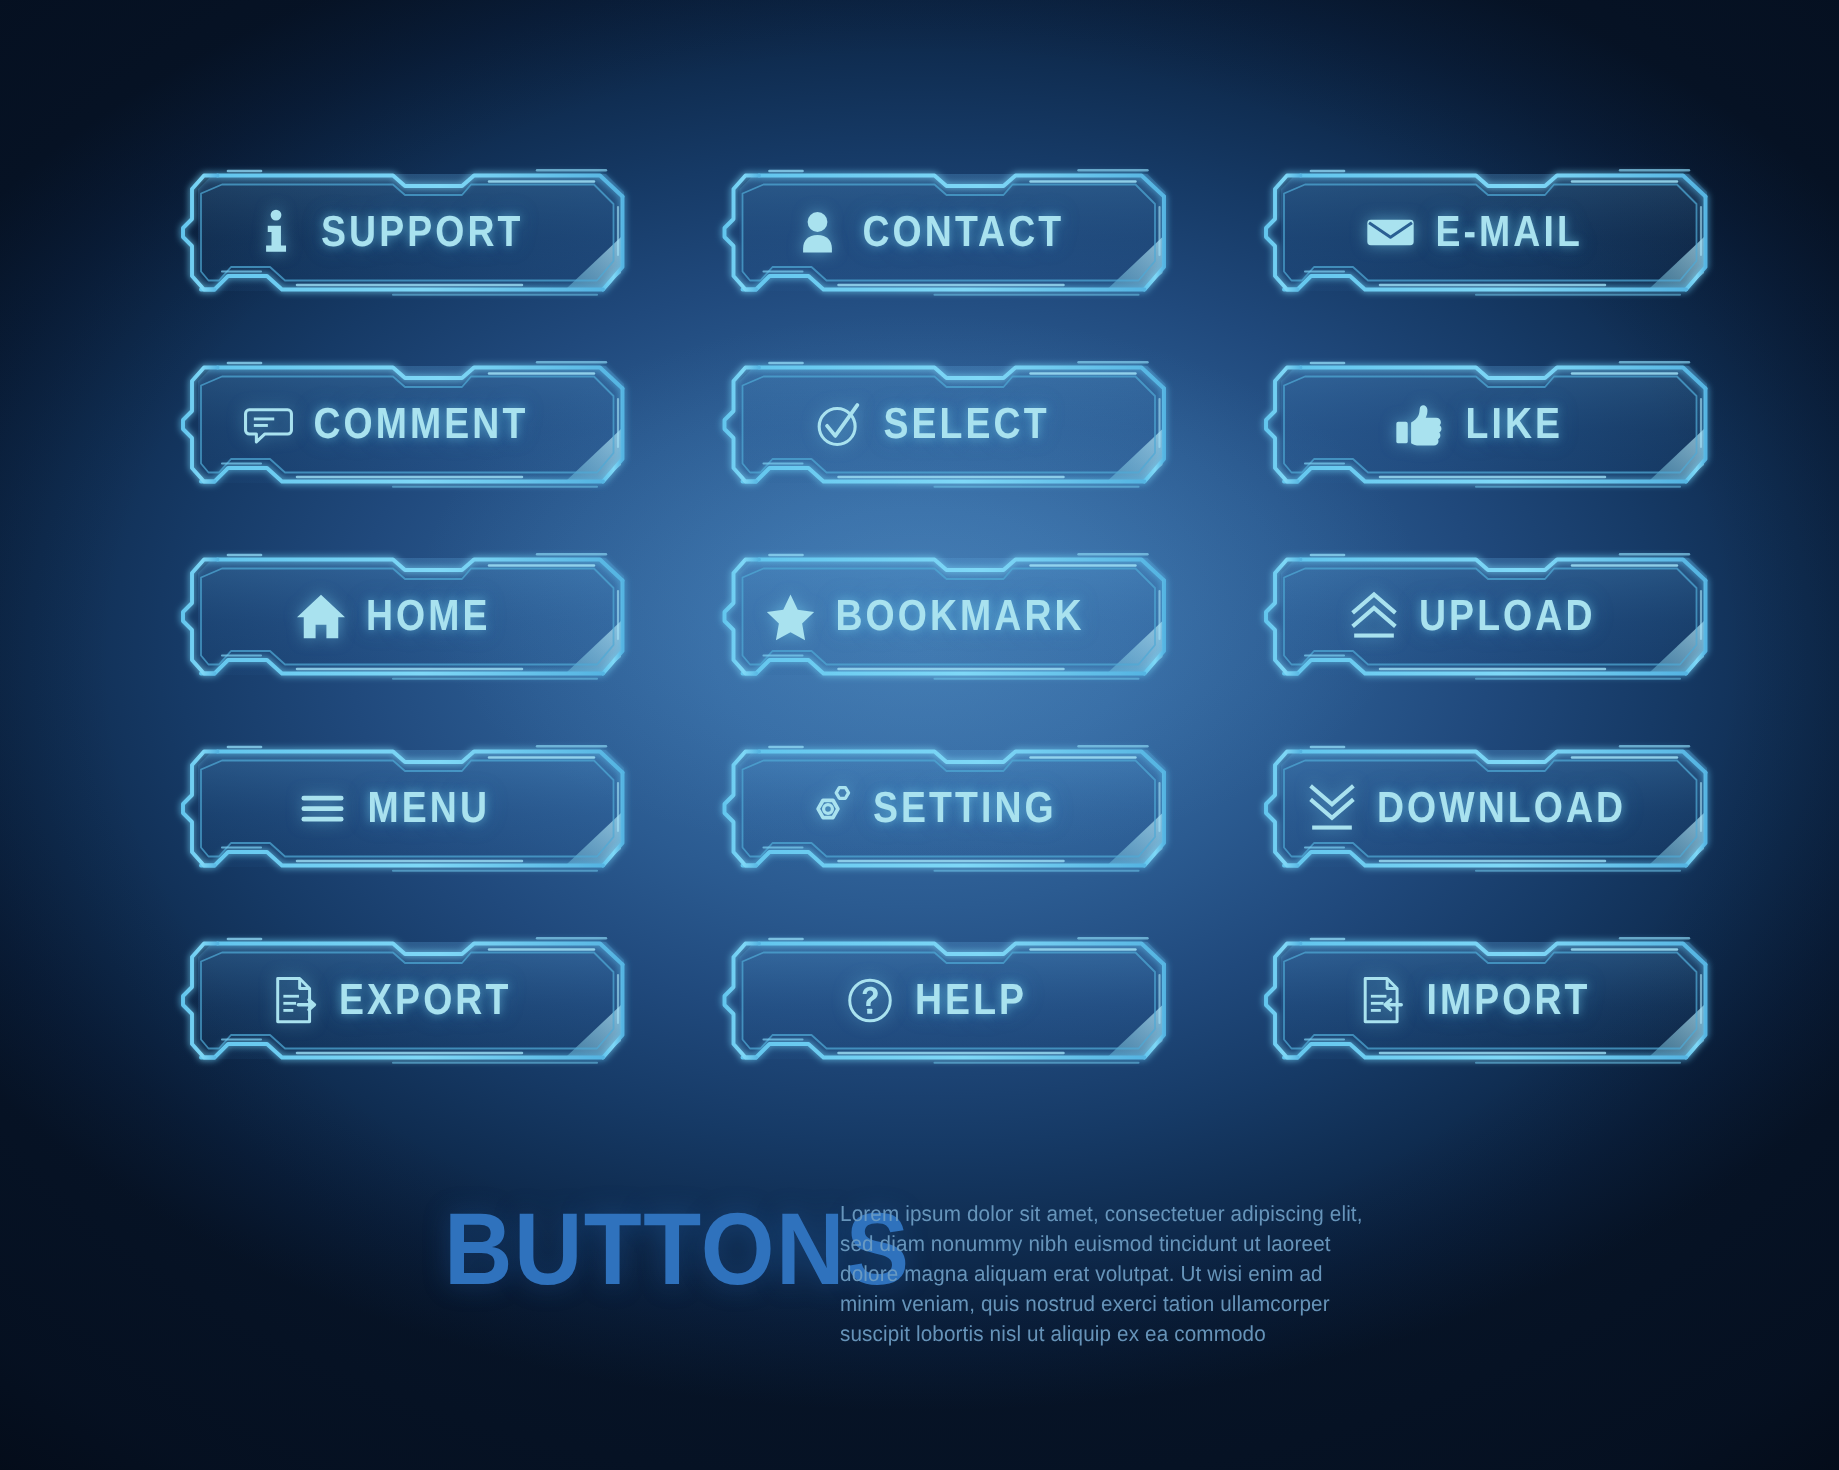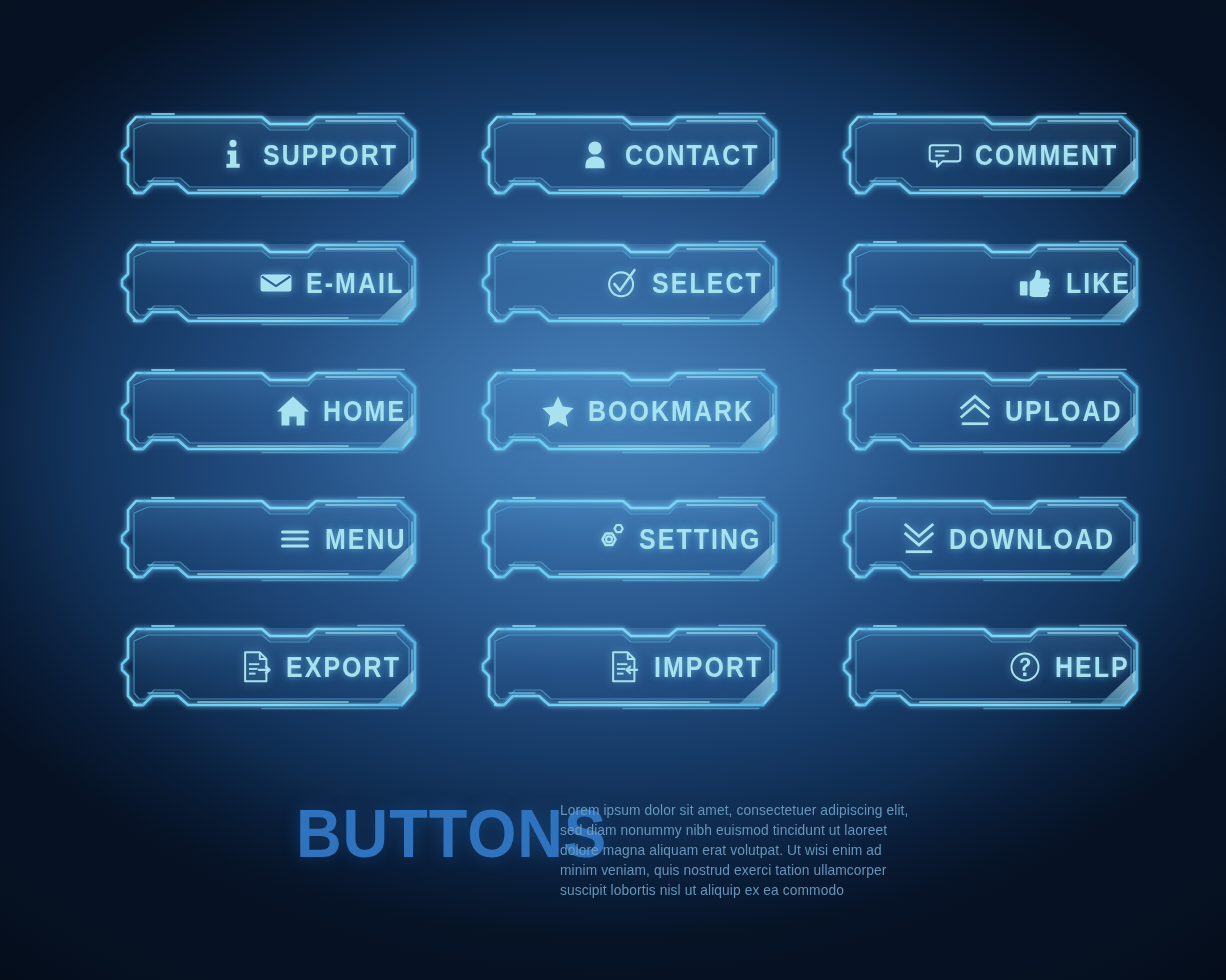--- a/index.html
+++ b/index.html
@@ -52,21 +52,21 @@
     cursor:pointer;
   }
   .btn svg.frame{
     position:absolute;left:0;top:0;
     width:308px;height:86px;
     overflow:visible;
   }
   .btn .content{
     position:absolute;left:0;top:0;
     width:308px;height:86px;
-    display:flex;align-items:center;justify-content:flex-end;
+    display:flex;align-items:center;justify-content:center;
     gap:13px;
     padding-left:6px;
     box-sizing:border-box;
     pointer-events:none;
   }
   .btn .ico{
     width:34px;height:34px;
     display:flex;align-items:center;justify-content:center;
     flex:0 0 auto;
   }
@@ -238,20 +238,82 @@
           <svg width="34" height="34" style="filter:drop-shadow(0 0 5px rgba(120,210,240,.55));">
             <use href="#ic-user-icon"></use>
           </svg>
         </span>
         <span class="label">CONTACT</span>
       </div>
     </div>
     <div class="btn">
 <svg class="frame" viewBox="0 0 308 86" preserveAspectRatio="none">
   <defs>
+    <linearGradient id="fill-g3" x1="0" y1="0" x2="0" y2="1">
+      <stop offset="0%" stop-color="rgba(90,160,215,0.30)"></stop>
+      <stop offset="55%" stop-color="rgba(55,115,175,0.16)"></stop>
+      <stop offset="100%" stop-color="rgba(40,95,150,0.10)"></stop>
+    </linearGradient>
+    <linearGradient id="tri-g3" x1="0" y1="1" x2="1" y2="0">
+      <stop offset="0%" stop-color="#7fd0ea" stop-opacity=".55"></stop>
+      <stop offset="100%" stop-color="#bdeaf7" stop-opacity=".95"></stop>
+    </linearGradient>
+    <linearGradient id="edge-g3" x1="0" y1="0" x2="1" y2="0">
+      <stop offset="0%" stop-color="#63c6ee"></stop>
+      <stop offset="55%" stop-color="#7fd8f7"></stop>
+      <stop offset="100%" stop-color="#55b4e2"></stop>
+    </linearGradient>
+    <filter id="glow-g3" x="-30%" y="-60%" width="160%" height="220%">
+      <feGaussianBlur stdDeviation="2.6" result="b"></feGaussianBlur>
+      <feMerge>
+              <feMergeNode in="b"></feMergeNode>
+              <feMergeNode in="SourceGraphic"></feMergeNode>
+            </feMerge>
+    </filter>
+  </defs>
+
+  <path d="M 30,4 L 188,4 L 206,4 L 228,4 L 246,4 L 292,4 L 304,16 L 304,68 L 292,82 L 60,82 L 44,82 L 30,82 L 20,72 L 20,14 Z" fill="url(#fill-g3)"></path>
+
+  <path d="M 302,46 L 302,70 L 290,80 L 266,80 Z" fill="url(#tri-g3)" opacity=".75"></path>
+
+  <g filter="url(#glow-g3)">
+
+    <path d="M 33,5 L 150,5 L 158,12 L 196,12 L 204,5 L 288,5 L 303,19" fill="none" stroke="url(#edge-g3)" stroke-width="2.6" stroke-linejoin="round" stroke-linecap="round"></path>
+
+    <path d="M 303,19 L 303,66 L 290,81" fill="none" stroke="url(#edge-g3)" stroke-width="2.6" stroke-linejoin="round" stroke-linecap="round"></path>
+
+    <path d="M 290,81 L 76,81 L 66,72 L 40,72 L 31,81 L 22,81" fill="none" stroke="url(#edge-g3)" stroke-width="2.6" stroke-linejoin="round" stroke-linecap="round"></path>
+
+    <path d="M 33,5 L 24,5 L 16,14 L 16,34 L 10,40 L 10,46 L 16,52 L 16,72 L 24,81 L 31,81" fill="none" stroke="url(#edge-g3)" stroke-width="2.6" stroke-linejoin="round" stroke-linecap="round"></path>
+  </g>
+
+  <path d="M 36,11 L 150,11 L 158,18 L 196,18 L 202,11 L 284,11 L 297,24 L 297,62 L 286,75 L 78,75 L 68,66 L 42,66 L 34,75 L 27,75 L 22,69 L 22,17 Z" fill="none" stroke="#4fa9d6" stroke-width="1.2" stroke-opacity=".72" stroke-linejoin="round"></path>
+
+  <path d="M 214,9 L 284,9" stroke="#9fe0f6" stroke-width="1.6" stroke-opacity=".85" stroke-linecap="round"></path>
+  <path d="M 40,2 L 62,2" stroke="#8fd6f2" stroke-width="1.8" stroke-opacity=".8" stroke-linecap="round"></path>
+  <path d="M 246,1.5 L 292,1.5" stroke="#86d2f0" stroke-width="1.6" stroke-opacity=".7" stroke-linecap="round"></path>
+
+  <path d="M 86,78 L 236,78" stroke="#9fe0f6" stroke-width="1.7" stroke-opacity=".8" stroke-linecap="round"></path>
+  <path d="M 36,69 L 62,69" stroke="#79c9ec" stroke-width="1.4" stroke-opacity=".75" stroke-linecap="round"></path>
+  <path d="M 150,84.5 L 286,84.5" stroke="#6ec4ea" stroke-width="1.4" stroke-opacity=".55" stroke-linecap="round"></path>
+
+  <path d="M 300,26 L 300,58" stroke="#a8e4f8" stroke-width="1.4" stroke-opacity=".6" stroke-linecap="round"></path>
+</svg>
+      <div class="content">
+        <span class="ico" style="color:#a9e2ef;">
+          <svg width="34" height="34" style="filter:drop-shadow(0 0 5px rgba(120,210,240,.55));">
+            <use href="#ic-envelope-icon"></use>
+          </svg>
+        </span>
+        <span class="label">E-MAIL</span>
+      </div>
+    </div>
+    <div class="btn">
+<svg class="frame" viewBox="0 0 308 86" preserveAspectRatio="none">
+  <defs>
     <linearGradient id="fill-g2" x1="0" y1="0" x2="0" y2="1">
       <stop offset="0%" stop-color="rgba(90,160,215,0.30)"></stop>
       <stop offset="55%" stop-color="rgba(55,115,175,0.16)"></stop>
       <stop offset="100%" stop-color="rgba(40,95,150,0.10)"></stop>
     </linearGradient>
     <linearGradient id="tri-g2" x1="0" y1="1" x2="1" y2="0">
       <stop offset="0%" stop-color="#7fd0ea" stop-opacity=".55"></stop>
       <stop offset="100%" stop-color="#bdeaf7" stop-opacity=".95"></stop>
     </linearGradient>
     <linearGradient id="edge-g2" x1="0" y1="0" x2="1" y2="0">
@@ -300,82 +362,20 @@
           <svg width="34" height="34" style="filter:drop-shadow(0 0 5px rgba(120,210,240,.55));">
             <use href="#ic-speech-bubble-icon"></use>
           </svg>
         </span>
         <span class="label">COMMENT</span>
       </div>
     </div>
     <div class="btn">
 <svg class="frame" viewBox="0 0 308 86" preserveAspectRatio="none">
   <defs>
-    <linearGradient id="fill-g3" x1="0" y1="0" x2="0" y2="1">
-      <stop offset="0%" stop-color="rgba(90,160,215,0.30)"></stop>
-      <stop offset="55%" stop-color="rgba(55,115,175,0.16)"></stop>
-      <stop offset="100%" stop-color="rgba(40,95,150,0.10)"></stop>
-    </linearGradient>
-    <linearGradient id="tri-g3" x1="0" y1="1" x2="1" y2="0">
-      <stop offset="0%" stop-color="#7fd0ea" stop-opacity=".55"></stop>
-      <stop offset="100%" stop-color="#bdeaf7" stop-opacity=".95"></stop>
-    </linearGradient>
-    <linearGradient id="edge-g3" x1="0" y1="0" x2="1" y2="0">
-      <stop offset="0%" stop-color="#63c6ee"></stop>
-      <stop offset="55%" stop-color="#7fd8f7"></stop>
-      <stop offset="100%" stop-color="#55b4e2"></stop>
-    </linearGradient>
-    <filter id="glow-g3" x="-30%" y="-60%" width="160%" height="220%">
-      <feGaussianBlur stdDeviation="2.6" result="b"></feGaussianBlur>
-      <feMerge>
-              <feMergeNode in="b"></feMergeNode>
-              <feMergeNode in="SourceGraphic"></feMergeNode>
-            </feMerge>
-    </filter>
-  </defs>
-
-  <path d="M 30,4 L 188,4 L 206,4 L 228,4 L 246,4 L 292,4 L 304,16 L 304,68 L 292,82 L 60,82 L 44,82 L 30,82 L 20,72 L 20,14 Z" fill="url(#fill-g3)"></path>
-
-  <path d="M 302,46 L 302,70 L 290,80 L 266,80 Z" fill="url(#tri-g3)" opacity=".75"></path>
-
-  <g filter="url(#glow-g3)">
-
-    <path d="M 33,5 L 150,5 L 158,12 L 196,12 L 204,5 L 288,5 L 303,19" fill="none" stroke="url(#edge-g3)" stroke-width="2.6" stroke-linejoin="round" stroke-linecap="round"></path>
-
-    <path d="M 303,19 L 303,66 L 290,81" fill="none" stroke="url(#edge-g3)" stroke-width="2.6" stroke-linejoin="round" stroke-linecap="round"></path>
-
-    <path d="M 290,81 L 76,81 L 66,72 L 40,72 L 31,81 L 22,81" fill="none" stroke="url(#edge-g3)" stroke-width="2.6" stroke-linejoin="round" stroke-linecap="round"></path>
-
-    <path d="M 33,5 L 24,5 L 16,14 L 16,34 L 10,40 L 10,46 L 16,52 L 16,72 L 24,81 L 31,81" fill="none" stroke="url(#edge-g3)" stroke-width="2.6" stroke-linejoin="round" stroke-linecap="round"></path>
-  </g>
-
-  <path d="M 36,11 L 150,11 L 158,18 L 196,18 L 202,11 L 284,11 L 297,24 L 297,62 L 286,75 L 78,75 L 68,66 L 42,66 L 34,75 L 27,75 L 22,69 L 22,17 Z" fill="none" stroke="#4fa9d6" stroke-width="1.2" stroke-opacity=".72" stroke-linejoin="round"></path>
-
-  <path d="M 214,9 L 284,9" stroke="#9fe0f6" stroke-width="1.6" stroke-opacity=".85" stroke-linecap="round"></path>
-  <path d="M 40,2 L 62,2" stroke="#8fd6f2" stroke-width="1.8" stroke-opacity=".8" stroke-linecap="round"></path>
-  <path d="M 246,1.5 L 292,1.5" stroke="#86d2f0" stroke-width="1.6" stroke-opacity=".7" stroke-linecap="round"></path>
-
-  <path d="M 86,78 L 236,78" stroke="#9fe0f6" stroke-width="1.7" stroke-opacity=".8" stroke-linecap="round"></path>
-  <path d="M 36,69 L 62,69" stroke="#79c9ec" stroke-width="1.4" stroke-opacity=".75" stroke-linecap="round"></path>
-  <path d="M 150,84.5 L 286,84.5" stroke="#6ec4ea" stroke-width="1.4" stroke-opacity=".55" stroke-linecap="round"></path>
-
-  <path d="M 300,26 L 300,58" stroke="#a8e4f8" stroke-width="1.4" stroke-opacity=".6" stroke-linecap="round"></path>
-</svg>
-      <div class="content">
-        <span class="ico" style="color:#a9e2ef;">
-          <svg width="34" height="34" style="filter:drop-shadow(0 0 5px rgba(120,210,240,.55));">
-            <use href="#ic-envelope-icon"></use>
-          </svg>
-        </span>
-        <span class="label">E-MAIL</span>
-      </div>
-    </div>
-    <div class="btn">
-<svg class="frame" viewBox="0 0 308 86" preserveAspectRatio="none">
-  <defs>
     <linearGradient id="fill-g5" x1="0" y1="0" x2="0" y2="1">
       <stop offset="0%" stop-color="rgba(90,160,215,0.30)"></stop>
       <stop offset="55%" stop-color="rgba(55,115,175,0.16)"></stop>
       <stop offset="100%" stop-color="rgba(40,95,150,0.10)"></stop>
     </linearGradient>
     <linearGradient id="tri-g5" x1="0" y1="1" x2="1" y2="0">
       <stop offset="0%" stop-color="#7fd0ea" stop-opacity=".55"></stop>
       <stop offset="100%" stop-color="#bdeaf7" stop-opacity=".95"></stop>
     </linearGradient>
     <linearGradient id="edge-g5" x1="0" y1="0" x2="1" y2="0">
@@ -920,20 +920,82 @@
           <svg width="34" height="34" style="filter:drop-shadow(0 0 5px rgba(120,210,240,.55));">
             <use href="#ic-document-arrow-right-icon"></use>
           </svg>
         </span>
         <span class="label">EXPORT</span>
       </div>
     </div>
     <div class="btn">
 <svg class="frame" viewBox="0 0 308 86" preserveAspectRatio="none">
   <defs>
+    <linearGradient id="fill-g14" x1="0" y1="0" x2="0" y2="1">
+      <stop offset="0%" stop-color="rgba(90,160,215,0.30)"></stop>
+      <stop offset="55%" stop-color="rgba(55,115,175,0.16)"></stop>
+      <stop offset="100%" stop-color="rgba(40,95,150,0.10)"></stop>
+    </linearGradient>
+    <linearGradient id="tri-g14" x1="0" y1="1" x2="1" y2="0">
+      <stop offset="0%" stop-color="#7fd0ea" stop-opacity=".55"></stop>
+      <stop offset="100%" stop-color="#bdeaf7" stop-opacity=".95"></stop>
+    </linearGradient>
+    <linearGradient id="edge-g14" x1="0" y1="0" x2="1" y2="0">
+      <stop offset="0%" stop-color="#63c6ee"></stop>
+      <stop offset="55%" stop-color="#7fd8f7"></stop>
+      <stop offset="100%" stop-color="#55b4e2"></stop>
+    </linearGradient>
+    <filter id="glow-g14" x="-30%" y="-60%" width="160%" height="220%">
+      <feGaussianBlur stdDeviation="2.6" result="b"></feGaussianBlur>
+      <feMerge>
+              <feMergeNode in="b"></feMergeNode>
+              <feMergeNode in="SourceGraphic"></feMergeNode>
+            </feMerge>
+    </filter>
+  </defs>
+
+  <path d="M 30,4 L 188,4 L 206,4 L 228,4 L 246,4 L 292,4 L 304,16 L 304,68 L 292,82 L 60,82 L 44,82 L 30,82 L 20,72 L 20,14 Z" fill="url(#fill-g14)"></path>
+
+  <path d="M 302,46 L 302,70 L 290,80 L 266,80 Z" fill="url(#tri-g14)" opacity=".75"></path>
+
+  <g filter="url(#glow-g14)">
+
+    <path d="M 33,5 L 150,5 L 158,12 L 196,12 L 204,5 L 288,5 L 303,19" fill="none" stroke="url(#edge-g14)" stroke-width="2.6" stroke-linejoin="round" stroke-linecap="round"></path>
+
+    <path d="M 303,19 L 303,66 L 290,81" fill="none" stroke="url(#edge-g14)" stroke-width="2.6" stroke-linejoin="round" stroke-linecap="round"></path>
+
+    <path d="M 290,81 L 76,81 L 66,72 L 40,72 L 31,81 L 22,81" fill="none" stroke="url(#edge-g14)" stroke-width="2.6" stroke-linejoin="round" stroke-linecap="round"></path>
+
+    <path d="M 33,5 L 24,5 L 16,14 L 16,34 L 10,40 L 10,46 L 16,52 L 16,72 L 24,81 L 31,81" fill="none" stroke="url(#edge-g14)" stroke-width="2.6" stroke-linejoin="round" stroke-linecap="round"></path>
+  </g>
+
+  <path d="M 36,11 L 150,11 L 158,18 L 196,18 L 202,11 L 284,11 L 297,24 L 297,62 L 286,75 L 78,75 L 68,66 L 42,66 L 34,75 L 27,75 L 22,69 L 22,17 Z" fill="none" stroke="#4fa9d6" stroke-width="1.2" stroke-opacity=".72" stroke-linejoin="round"></path>
+
+  <path d="M 214,9 L 284,9" stroke="#9fe0f6" stroke-width="1.6" stroke-opacity=".85" stroke-linecap="round"></path>
+  <path d="M 40,2 L 62,2" stroke="#8fd6f2" stroke-width="1.8" stroke-opacity=".8" stroke-linecap="round"></path>
+  <path d="M 246,1.5 L 292,1.5" stroke="#86d2f0" stroke-width="1.6" stroke-opacity=".7" stroke-linecap="round"></path>
+
+  <path d="M 86,78 L 236,78" stroke="#9fe0f6" stroke-width="1.7" stroke-opacity=".8" stroke-linecap="round"></path>
+  <path d="M 36,69 L 62,69" stroke="#79c9ec" stroke-width="1.4" stroke-opacity=".75" stroke-linecap="round"></path>
+  <path d="M 150,84.5 L 286,84.5" stroke="#6ec4ea" stroke-width="1.4" stroke-opacity=".55" stroke-linecap="round"></path>
+
+  <path d="M 300,26 L 300,58" stroke="#a8e4f8" stroke-width="1.4" stroke-opacity=".6" stroke-linecap="round"></path>
+</svg>
+      <div class="content">
+        <span class="ico" style="color:#a9e2ef;">
+          <svg width="34" height="34" style="filter:drop-shadow(0 0 5px rgba(120,210,240,.55));">
+            <use href="#ic-question-circle-icon"></use>
+          </svg>
+        </span>
+        <span class="label">HELP</span>
+      </div>
+    </div>
+    <div class="btn">
+<svg class="frame" viewBox="0 0 308 86" preserveAspectRatio="none">
+  <defs>
     <linearGradient id="fill-g13" x1="0" y1="0" x2="0" y2="1">
       <stop offset="0%" stop-color="rgba(90,160,215,0.30)"></stop>
       <stop offset="55%" stop-color="rgba(55,115,175,0.16)"></stop>
       <stop offset="100%" stop-color="rgba(40,95,150,0.10)"></stop>
     </linearGradient>
     <linearGradient id="tri-g13" x1="0" y1="1" x2="1" y2="0">
       <stop offset="0%" stop-color="#7fd0ea" stop-opacity=".55"></stop>
       <stop offset="100%" stop-color="#bdeaf7" stop-opacity=".95"></stop>
     </linearGradient>
     <linearGradient id="edge-g13" x1="0" y1="0" x2="1" y2="0">
@@ -977,82 +1039,20 @@
 
   <path d="M 300,26 L 300,58" stroke="#a8e4f8" stroke-width="1.4" stroke-opacity=".6" stroke-linecap="round"></path>
 </svg>
       <div class="content">
         <span class="ico" style="color:#a9e2ef;">
           <svg width="34" height="34" style="filter:drop-shadow(0 0 5px rgba(120,210,240,.55));">
             <use href="#ic-document-arrow-left-icon"></use>
           </svg>
         </span>
         <span class="label">IMPORT</span>
-      </div>
-    </div>
-    <div class="btn">
-<svg class="frame" viewBox="0 0 308 86" preserveAspectRatio="none">
-  <defs>
-    <linearGradient id="fill-g14" x1="0" y1="0" x2="0" y2="1">
-      <stop offset="0%" stop-color="rgba(90,160,215,0.30)"></stop>
-      <stop offset="55%" stop-color="rgba(55,115,175,0.16)"></stop>
-      <stop offset="100%" stop-color="rgba(40,95,150,0.10)"></stop>
-    </linearGradient>
-    <linearGradient id="tri-g14" x1="0" y1="1" x2="1" y2="0">
-      <stop offset="0%" stop-color="#7fd0ea" stop-opacity=".55"></stop>
-      <stop offset="100%" stop-color="#bdeaf7" stop-opacity=".95"></stop>
-    </linearGradient>
-    <linearGradient id="edge-g14" x1="0" y1="0" x2="1" y2="0">
-      <stop offset="0%" stop-color="#63c6ee"></stop>
-      <stop offset="55%" stop-color="#7fd8f7"></stop>
-      <stop offset="100%" stop-color="#55b4e2"></stop>
-    </linearGradient>
-    <filter id="glow-g14" x="-30%" y="-60%" width="160%" height="220%">
-      <feGaussianBlur stdDeviation="2.6" result="b"></feGaussianBlur>
-      <feMerge>
-              <feMergeNode in="b"></feMergeNode>
-              <feMergeNode in="SourceGraphic"></feMergeNode>
-            </feMerge>
-    </filter>
-  </defs>
-
-  <path d="M 30,4 L 188,4 L 206,4 L 228,4 L 246,4 L 292,4 L 304,16 L 304,68 L 292,82 L 60,82 L 44,82 L 30,82 L 20,72 L 20,14 Z" fill="url(#fill-g14)"></path>
-
-  <path d="M 302,46 L 302,70 L 290,80 L 266,80 Z" fill="url(#tri-g14)" opacity=".75"></path>
-
-  <g filter="url(#glow-g14)">
-
-    <path d="M 33,5 L 150,5 L 158,12 L 196,12 L 204,5 L 288,5 L 303,19" fill="none" stroke="url(#edge-g14)" stroke-width="2.6" stroke-linejoin="round" stroke-linecap="round"></path>
-
-    <path d="M 303,19 L 303,66 L 290,81" fill="none" stroke="url(#edge-g14)" stroke-width="2.6" stroke-linejoin="round" stroke-linecap="round"></path>
-
-    <path d="M 290,81 L 76,81 L 66,72 L 40,72 L 31,81 L 22,81" fill="none" stroke="url(#edge-g14)" stroke-width="2.6" stroke-linejoin="round" stroke-linecap="round"></path>
-
-    <path d="M 33,5 L 24,5 L 16,14 L 16,34 L 10,40 L 10,46 L 16,52 L 16,72 L 24,81 L 31,81" fill="none" stroke="url(#edge-g14)" stroke-width="2.6" stroke-linejoin="round" stroke-linecap="round"></path>
-  </g>
-
-  <path d="M 36,11 L 150,11 L 158,18 L 196,18 L 202,11 L 284,11 L 297,24 L 297,62 L 286,75 L 78,75 L 68,66 L 42,66 L 34,75 L 27,75 L 22,69 L 22,17 Z" fill="none" stroke="#4fa9d6" stroke-width="1.2" stroke-opacity=".72" stroke-linejoin="round"></path>
-
-  <path d="M 214,9 L 284,9" stroke="#9fe0f6" stroke-width="1.6" stroke-opacity=".85" stroke-linecap="round"></path>
-  <path d="M 40,2 L 62,2" stroke="#8fd6f2" stroke-width="1.8" stroke-opacity=".8" stroke-linecap="round"></path>
-  <path d="M 246,1.5 L 292,1.5" stroke="#86d2f0" stroke-width="1.6" stroke-opacity=".7" stroke-linecap="round"></path>
-
-  <path d="M 86,78 L 236,78" stroke="#9fe0f6" stroke-width="1.7" stroke-opacity=".8" stroke-linecap="round"></path>
-  <path d="M 36,69 L 62,69" stroke="#79c9ec" stroke-width="1.4" stroke-opacity=".75" stroke-linecap="round"></path>
-  <path d="M 150,84.5 L 286,84.5" stroke="#6ec4ea" stroke-width="1.4" stroke-opacity=".55" stroke-linecap="round"></path>
-
-  <path d="M 300,26 L 300,58" stroke="#a8e4f8" stroke-width="1.4" stroke-opacity=".6" stroke-linecap="round"></path>
-</svg>
-      <div class="content">
-        <span class="ico" style="color:#a9e2ef;">
-          <svg width="34" height="34" style="filter:drop-shadow(0 0 5px rgba(120,210,240,.55));">
-            <use href="#ic-question-circle-icon"></use>
-          </svg>
-        </span>
-        <span class="label">HELP</span>
       </div>
     </div>
   </div>
 
 <div id="footer">
   <div id="footer-title">BUTTONS</div>
   <div id="footer-text">Lorem ipsum dolor sit amet, consectetuer adipiscing elit, sed diam nonummy nibh euismod tincidunt ut laoreet dolore magna aliquam erat volutpat. Ut wisi enim ad minim veniam, quis nostrud exerci tation ullamcorper suscipit lobortis nisl ut aliquip ex ea commodo</div>
 </div>
 
 <svg width="0" height="0" style="position:absolute" aria-hidden="true">

